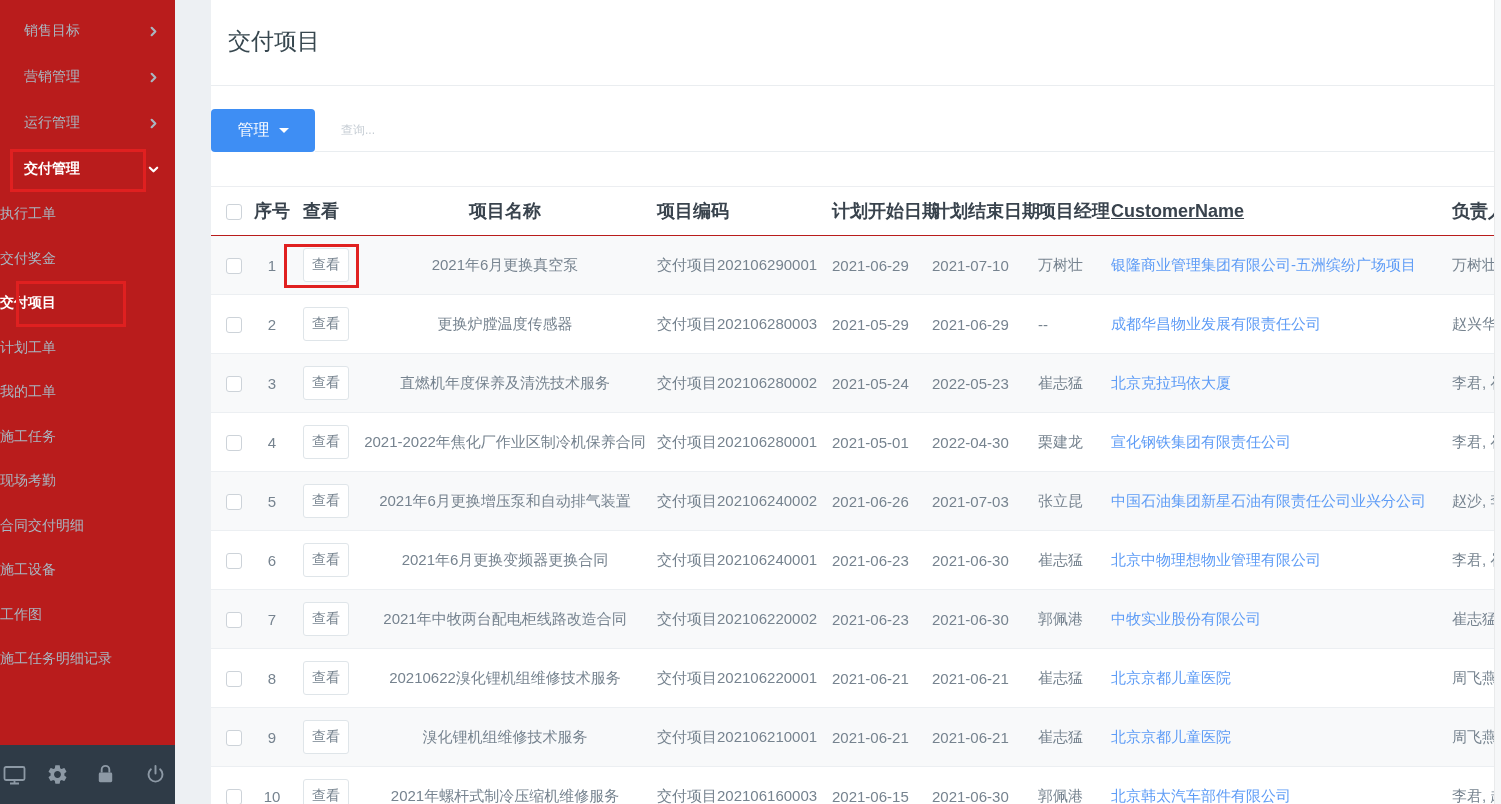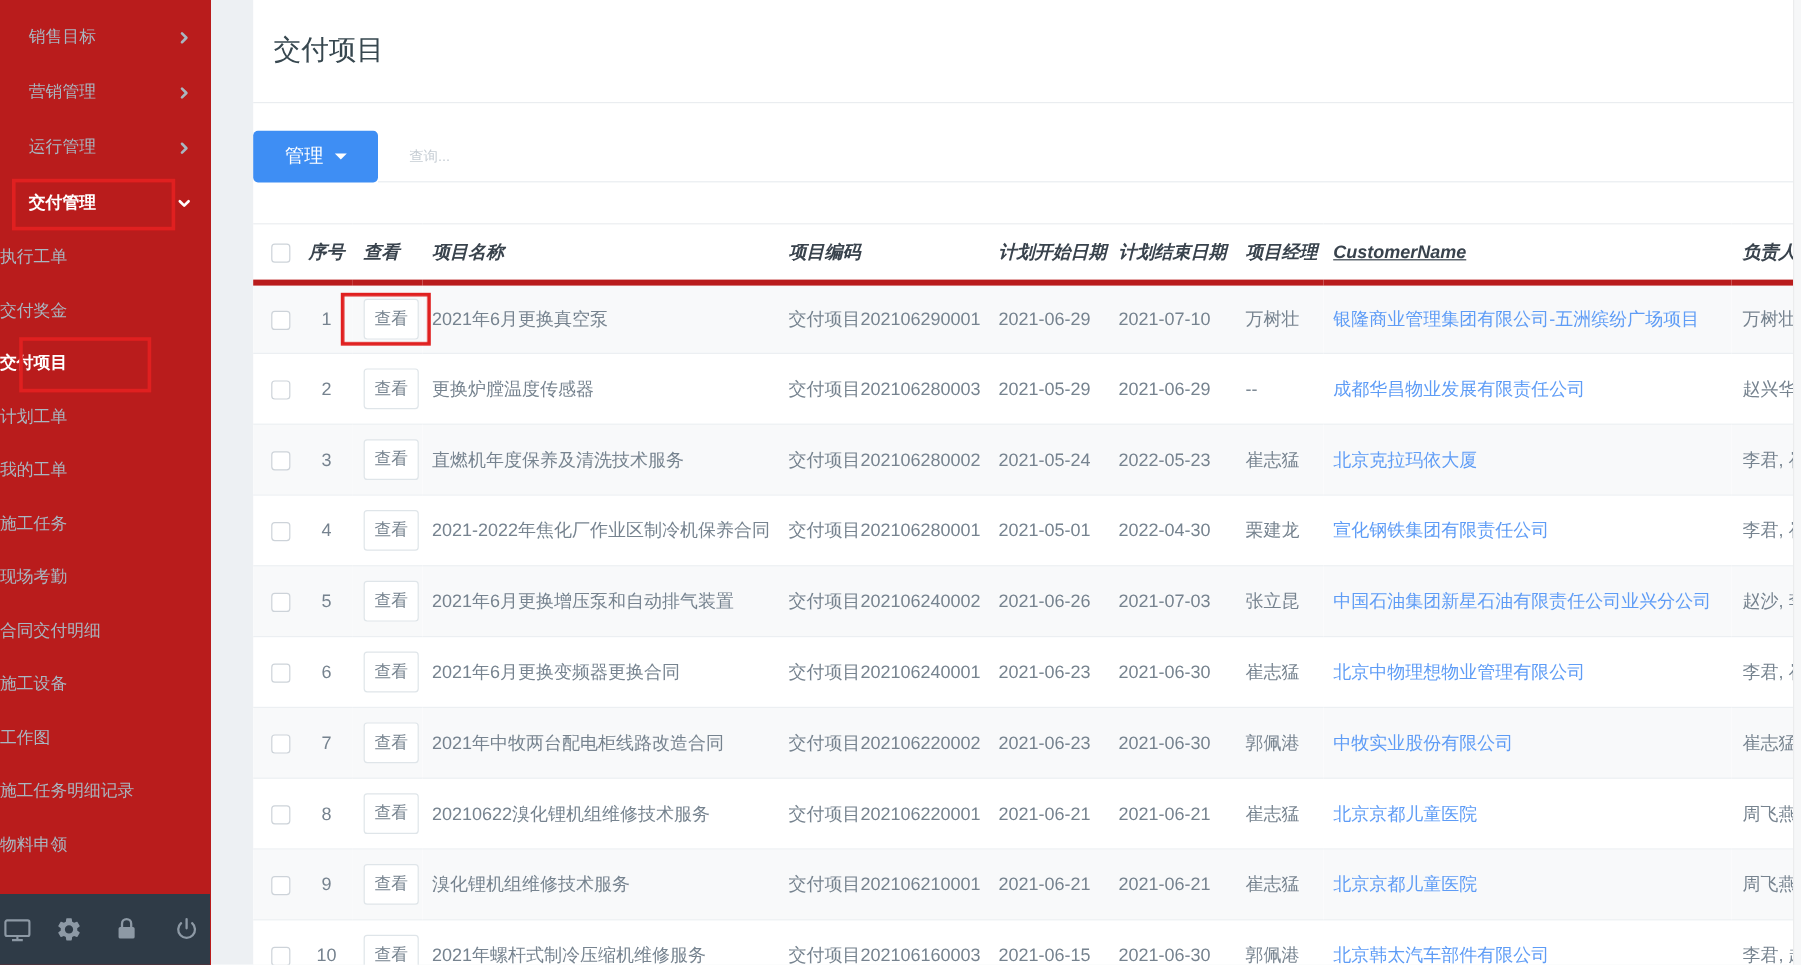--- a/index.html
+++ b/index.html
@@ -34,27 +34,27 @@
                 display:flex; align-items:center; justify-content:center; gap:9px; }
   .caret { width:0; height:0; border-left:5px solid transparent;
            border-right:5px solid transparent; border-top:5px solid #fff; }
   .search-input { flex:1; border:none; border-bottom:1px solid #e9edf0;
                   padding-left:26px; font-size:12px; color:#76838f; outline:none;
                   background:transparent; }
   .search-input::placeholder { color:#c6cdd4; }
 
   
   table { margin-top:34px; border-collapse:collapse; table-layout:fixed; width:1362px; }
-  th { font-size:15px; color:#39434d; font-weight:bold; text-align:left; height:49px;
-       border-top:1px solid #eceef1; border-bottom:5px solid #b91c1c; white-space:nowrap;font-style:italic; }
+  th { font-size:18px; color:#39434d; font-weight:bold; text-align:left; height:49px;
+       border-top:1px solid #eceef1; border-bottom:1px solid #b91c1c; white-space:nowrap; }
   td { height:59px; font-size:15px; color:#76838f; border-bottom:1px solid #eceff2;
        white-space:nowrap; overflow:hidden; }
   tbody tr:nth-child(odd) { background:#f8f9fa; }
   .c-check { width:39px; } .c-no { width:44px; text-align:center; }
-  .c-view { width:58px; } .c-name { width:298px; } .c-code { width:175px; }
+  .c-view { width:58px; } .c-name { width:298px;text-align:center; } .c-code { width:175px; }
   .c-start { width:100px; } .c-end { width:105px; } .c-mgr { width:73px;margin-left:36px; }
   .c-cust { width:340px; } .c-owner { width:130px; }
   th.c-view, td.c-view { padding-left:9px; }
   th.c-name, td.c-name, th.c-mgr, td.c-mgr, th.c-cust, td.c-cust { padding-left:8px; }
   th.c-code, td.c-code, th.c-start, td.c-start, th.c-end, td.c-end { padding-left:7px; }
   th.c-owner, td.c-owner { padding-left:9px; }
   .underlined { text-decoration:underline; }
   .checkbox { display:inline-block; width:16px; height:16px; border:1px solid #cdd3d9;
               border-radius:3px; background:#fff; margin-left:15px; vertical-align:middle;
               cursor:pointer; }
@@ -113,21 +113,20 @@
       <div class="sub-item">交付奖金</div>
       <div class="sub-item active">交付项目</div>
       <div class="sub-item">计划工单</div>
       <div class="sub-item">我的工单</div>
       <div class="sub-item">施工任务</div>
       <div class="sub-item">现场考勤</div>
       <div class="sub-item">合同交付明细</div>
       <div class="sub-item">施工设备</div>
       <div class="sub-item">工作图</div>
       <div class="sub-item">施工任务明细记录</div>
-      <div class="sub-item">物料申领</div>
     </nav>
   <div class="sidebar-footer">
     <span class="f-icon" style="margin-left:2px">
       <svg width="25" height="24" viewBox="0 0 24 24" fill="none" stroke="#8d99a5" stroke-width="1.8">
         <rect x="2" y="4" width="20" height="13" rx="1.5"></rect>
           <path d="M12 17v3M7.5 20.5h9"></path>
       </svg>
     </span>
     <span class="f-icon" style="margin-left:19px">
       <svg width="23" height="23" viewBox="0 0 24 24" fill="#8d99a5">

